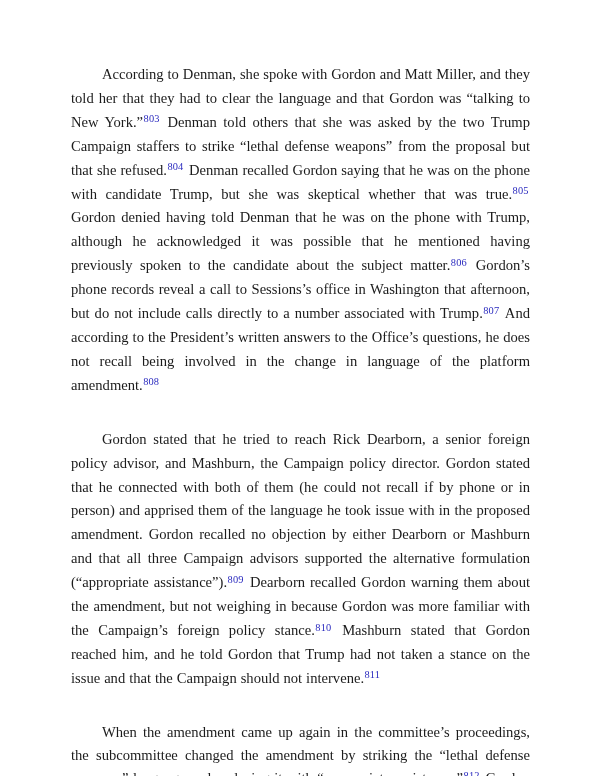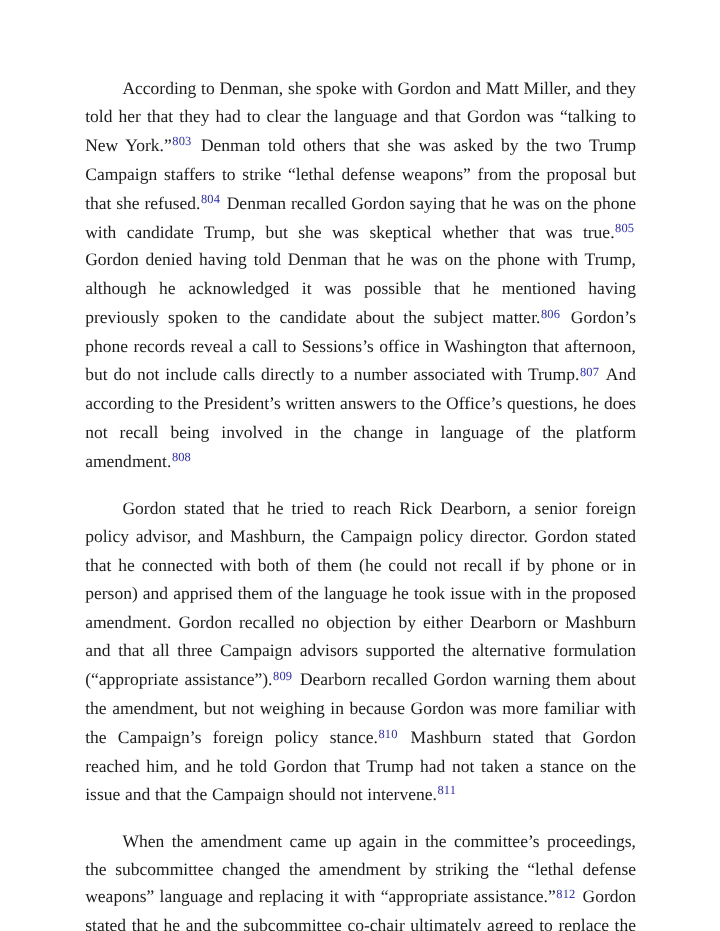--- a/index.html
+++ b/index.html
@@ -38,21 +38,21 @@
     text-justify: inter-word;
     text-indent: 31px;
     font-size: 14.6px;
     line-height: 23.9px;
     color: #1b1b1b;
     word-spacing: 0.02em;
     hyphens: none;
   }
 
   p.para + p.para {
-    margin-top: 15px;
+    margin-top: 30px;
   }
 
   
   p.para.tight {
     line-height: 23.4px;
   }
 
   sup.fn {
     color: #2b2bbf;
     font-size: 10.4px;

